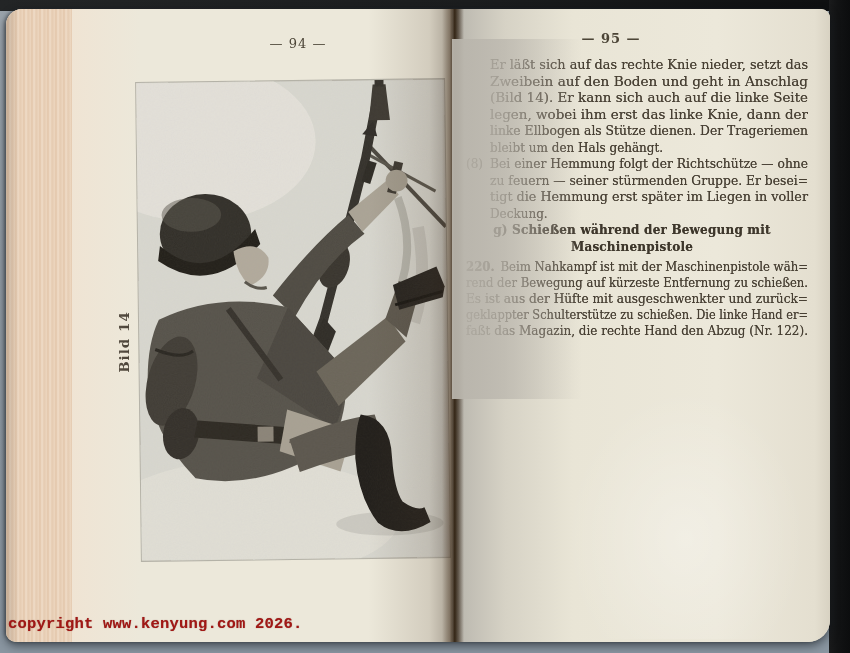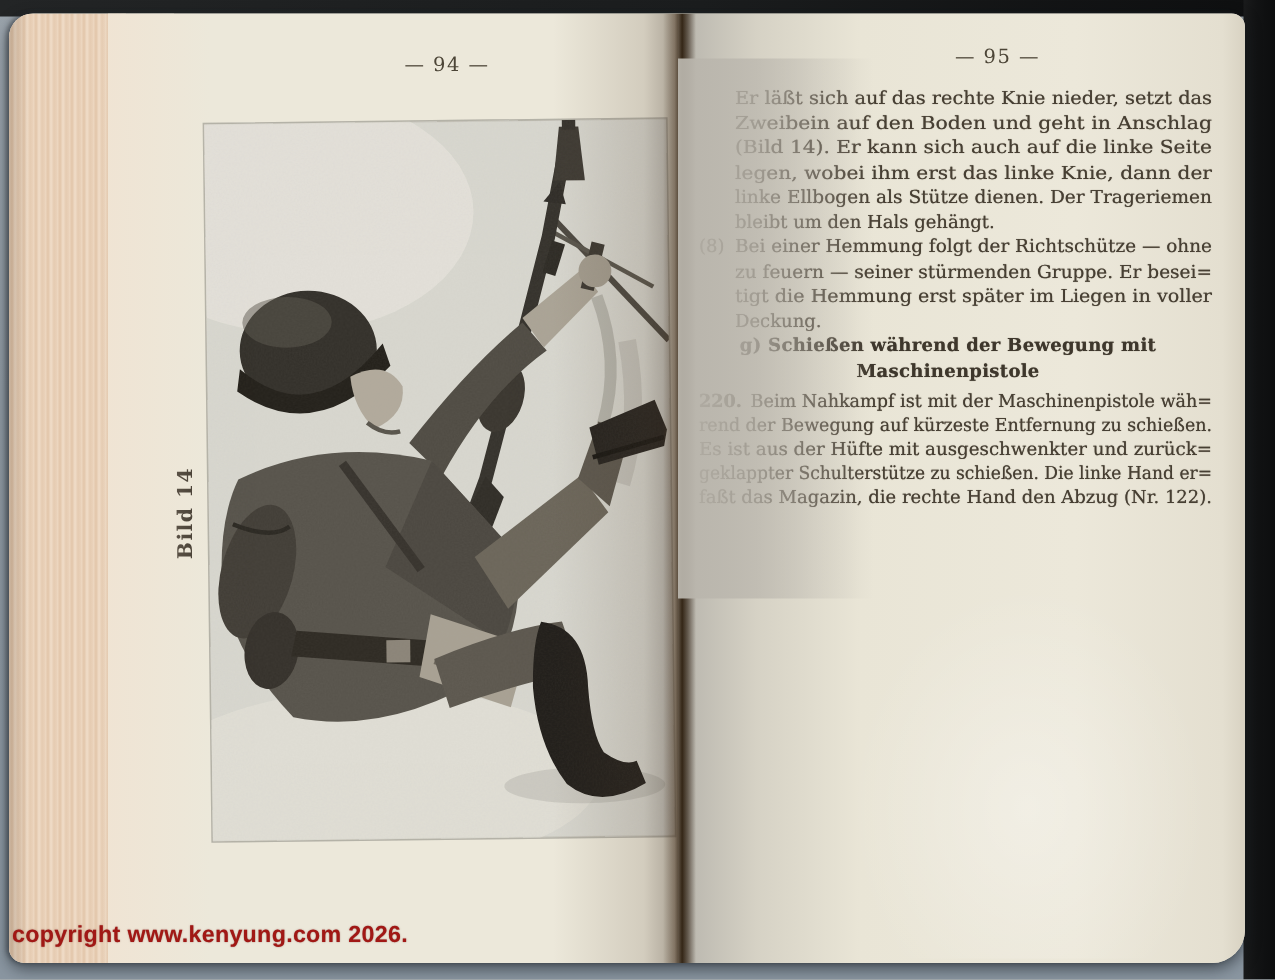--- a/index.html
+++ b/index.html
@@ -72,21 +72,21 @@
   .fitline{display:inline-block;white-space:nowrap;transform-origin:0 50%;}
   .marker{position:absolute;left:-24px;top:0;}
   .headline{height:17px;line-height:17px;text-align:center;font-weight:bold;
     color:#3e372c;margin-right:34px;letter-spacing:.2px;}
   #para220{margin-left:-24px;width:342px;margin-top:5px;}
   #para220 .row{height:15.9px;line-height:15.9px;}
   .pnum{font-weight:bold;margin-right:6px;}
 
   
   #watermark{left:8px;top:615px;z-index:20;
-    font-family:Liberation Sans, sans-serif;
+    font-family:Liberation Mono, monospace;
     font-weight:bold;font-size:15.5px;letter-spacing:.2px;
     text-shadow:0 0 1px rgba(90,10,10,.5);}
 </style>
 </head>
 <body>
 
 <div id="scene">
   <div class="abs" id="top-strip"></div>
   <div class="abs" id="right-strip"></div>
 
@@ -167,21 +167,21 @@
     </div>
 
     <div class="abs" id="bild-caption">Bild 14</div>
 
     <div class="abs" id="left-page-shade"></div>
     <div class="abs" id="gutter"></div>
 
     <div class="abs speckle" id="right-page"></div>
     <div class="abs" id="right-page-sheen"></div>
 
-    <div class="abs pagenum" style="left:604px;top:22px;">— 95 —</div>
+    <div class="abs pagenum" style="left:550px;top:22px;font-weight:bold;">— 95 —</div>
 
     <div class="abs" id="rp-text">
       <div class="row"><span class="fitline" style="transform: scaleX(1.0737);">Er läßt sich auf das rechte Knie nieder, setzt das</span></div>
       <div class="row"><span class="fitline" style="transform: scaleX(1.13281);">Zweibein auf den Boden und geht in Anschlag</span></div>
       <div class="row"><span class="fitline" style="transform: scaleX(1.12003);">(Bild 14). Er kann sich auch auf die linke Seite</span></div>
       <div class="row"><span class="fitline" style="transform: scaleX(1.12089);">legen, wobei ihm erst das linke Knie, dann der</span></div>
       <div class="row"><span class="fitline" style="transform: scaleX(1.03012);">linke Ellbogen als Stütze dienen. Der Trageriemen</span></div>
       <div class="row"><span>bleibt um den Hals gehängt.</span></div>
 
       <div class="row">

